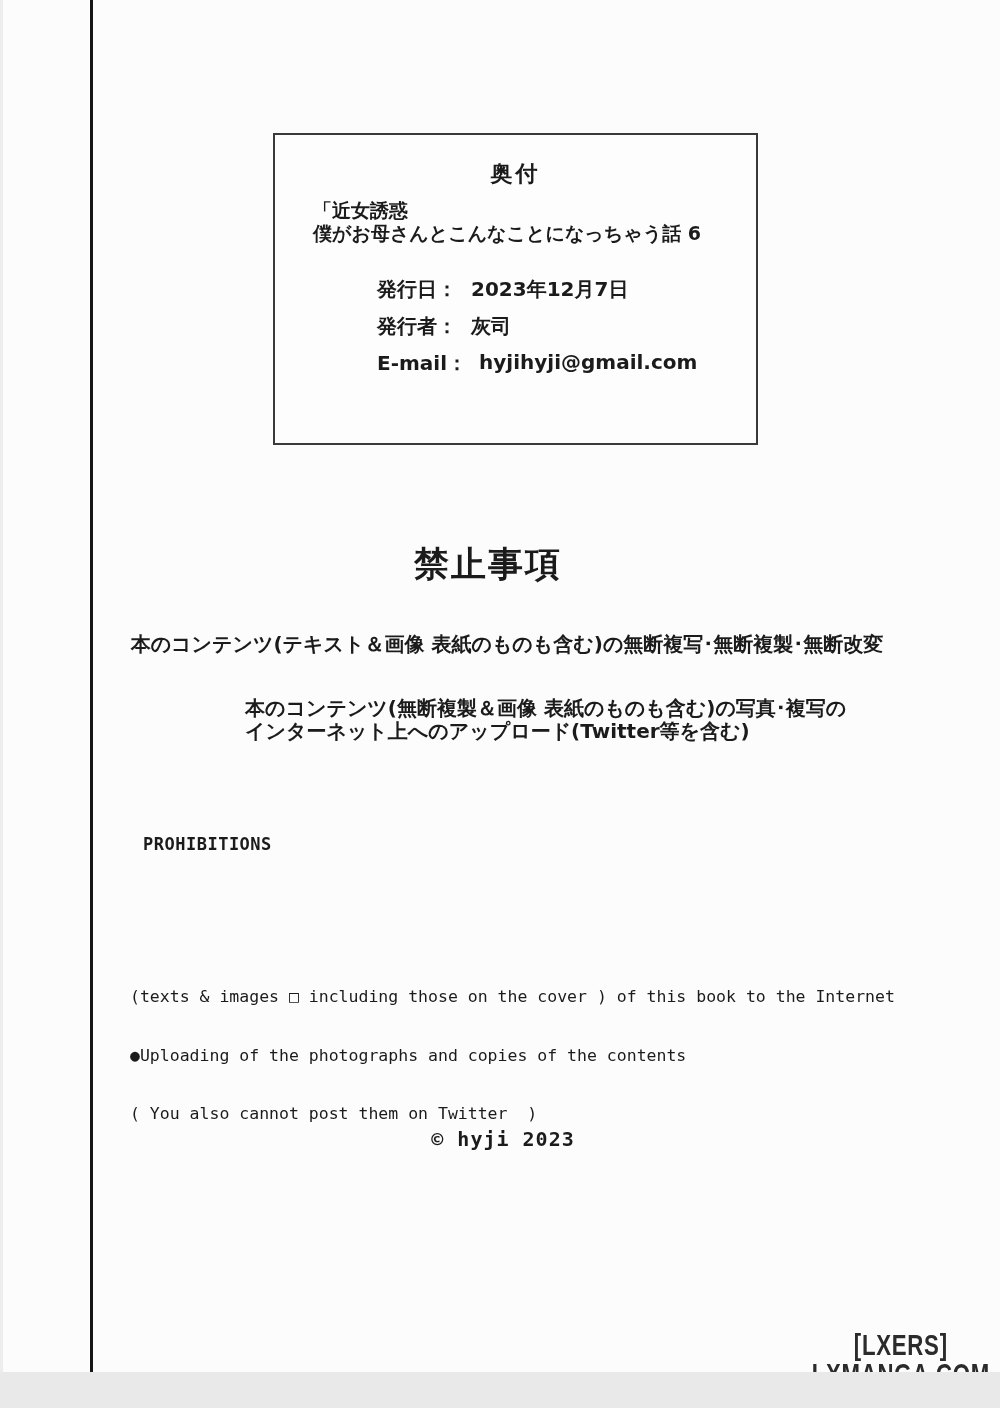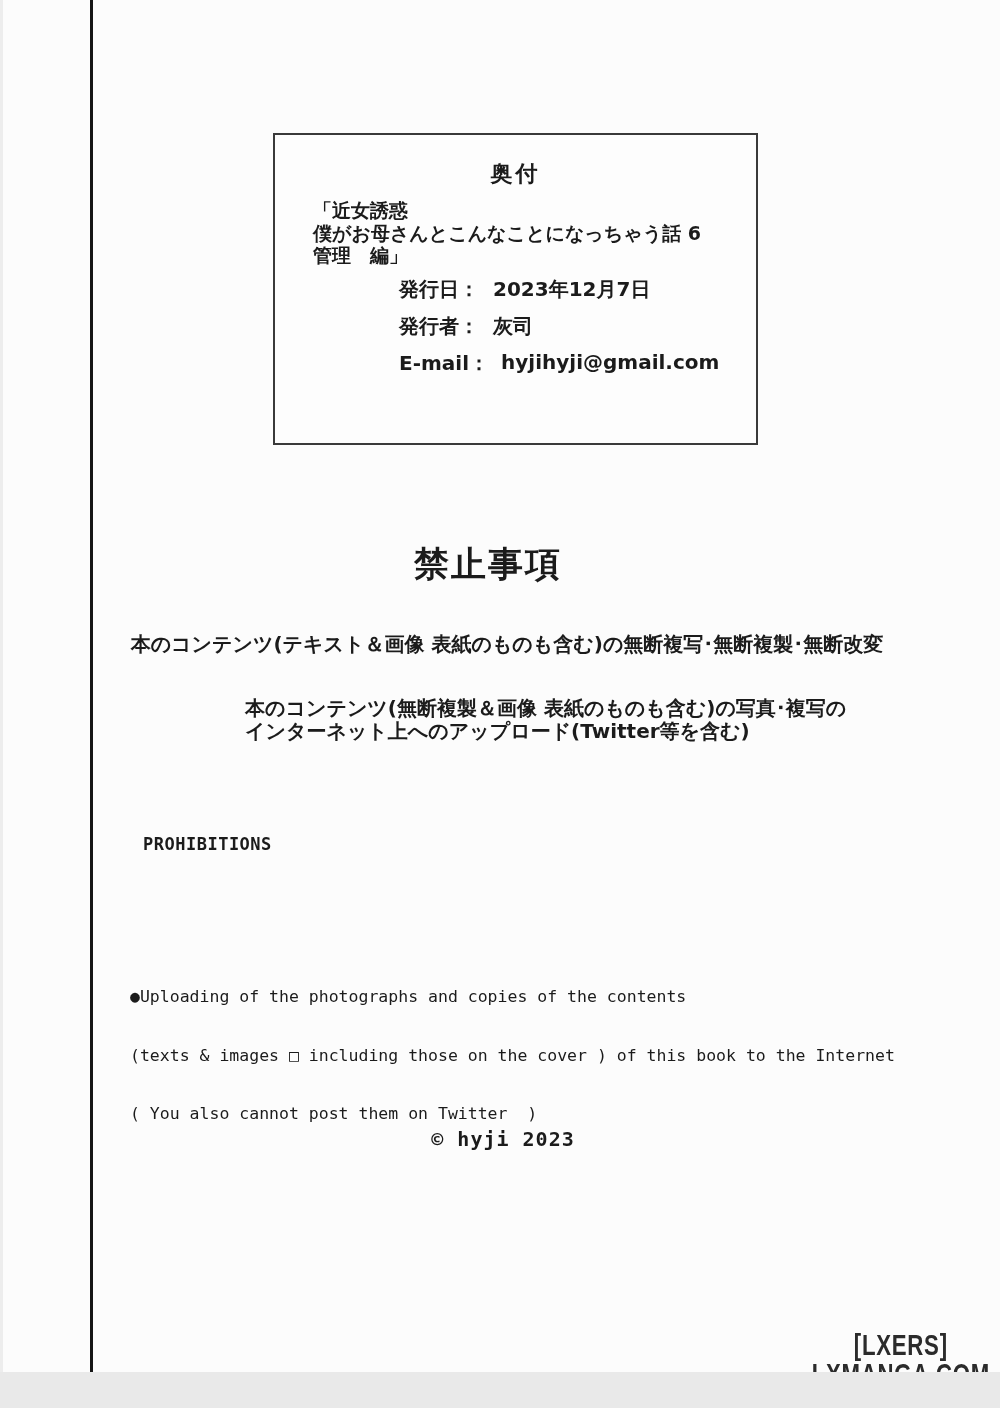--- a/index.html
+++ b/index.html
@@ -36,21 +36,21 @@
   .work-title {
     position: absolute; left: 38px; top: 64px;
     font-size: 19px; font-weight: 700; line-height: 22.5px;
     white-space: nowrap;
   }
   .fields {
     position: absolute; left: 102px; top: 141px;
     font-size: 20px; font-weight: 700;
   }
   .field-row { display: flex; height: 22px; margin-bottom: 15px; white-space: nowrap; }
-  .field-label { min-width: 82px; margin-left: 22px; }
+  .field-label { min-width: 82px; }
   .field-value { margin-left: 12px; }
   .kinshi-heading {
     position: absolute; top: 541px; left: 0; width: 976px;
     text-align: center;
     font-size: 35px; font-weight: 700; letter-spacing: 2px;
   }
   .ja-rule1 {
     position: absolute; top: 631px; left: 14px; width: 986px;
     text-align: center;
     font-size: 20px; font-weight: 700; white-space: nowrap;
@@ -91,21 +91,20 @@
 <div class="page">
 
   <div class="scan-edge"></div>
   <div class="vrule"></div>
 
   <div class="colophon-box">
     <div class="box-heading">奥付</div>
     <div class="work-title">
       <div>「近女誘惑</div>
       <div>僕がお母さんとこんなことになっちゃう話 6</div>
-      <div>管理　編」</div>
     </div>
     <div class="fields">
       <div class="field-row">
         <span class="field-label">発行日：</span>
         <span class="field-value">2023年12月7日</span>
       </div>
       <div class="field-row">
         <span class="field-label">発行者：</span>
         <span class="field-value">灰司</span>
       </div>
@@ -122,22 +121,22 @@
 
   <div class="ja-rule2">
     <div>本のコンテンツ(無断複製＆画像 表紙のものも含む)の写真･複写の</div>
     <div>インターネット上へのアップロード(Twitter等を含む)</div>
   </div>
 
   <div class="en-heading mono">PROHIBITIONS</div>
 
 
   <div class="en-block en-block-2 mono">
+    <div>(texts &amp; images □ including those on the cover ) of this book to the Internet</div>
     <div>●Uploading of the photographs and copies of the contents</div>
-    <div>(texts &amp; images □ including those on the cover ) of this book to the Internet</div>
     <div>( You also cannot post them on Twitter  )</div>
   </div>
 
   <div class="copyright-line mono">© hyji 2023</div>
 
   <div class="watermark">
     <div>[LXERS]</div>
     <div>LXMANGA.COM</div>
   </div>
 

